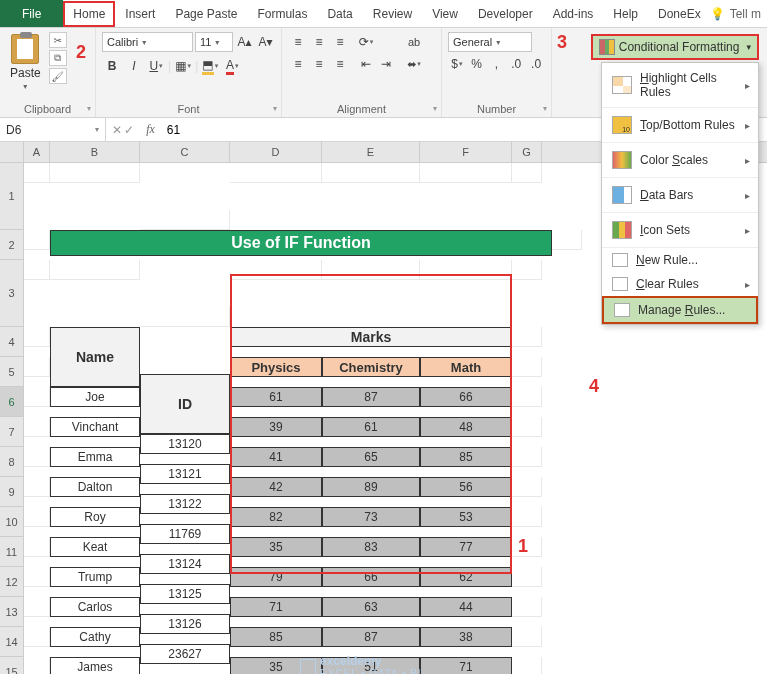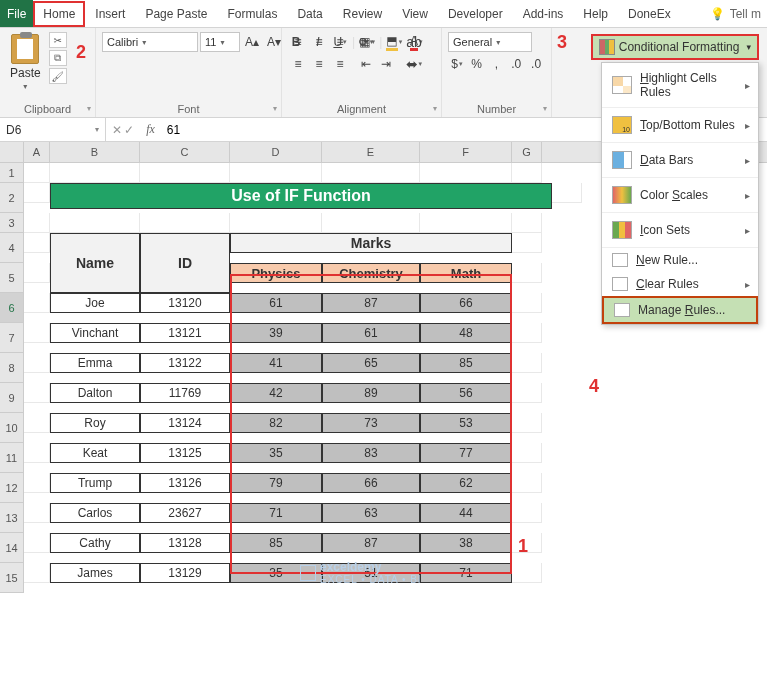--- a/index.html
+++ b/index.html
@@ -1,20 +1,20 @@
 <!DOCTYPE html>
 <html><head>
 <meta charset="utf-8">
 <style>
 * { box-sizing: border-box; margin: 0; padding: 0; font-family: "Segoe UI", Arial, sans-serif; }
 body { background: #fff; font-size: 12px; color: #333; width: 767px; }
 
 
 .tabs { display: flex; align-items: center; background: #fff; border-bottom: 1px solid #d4d4d4; height: 28px; padding-left: 0; }
-.tab-file { background: #217346; color: #fff; padding: 6px 7px; height: 100%; display: flex; align-items: center; }
+.tab-file { background: #217346; color: #fff; padding: 6px 22px; height: 100%; display: flex; align-items: center; }
 .tab { padding: 6px 10px; color: #444; cursor: pointer; }
 .tab.active { border: 2px solid #e03131; padding: 4px 8px; }
 .tell-me { margin-left: auto; display: flex; align-items: center; gap: 4px; color: #666; padding-right: 6px; }
 .bulb { color: #f0a020; }
 
 
 .ribbon { display: flex; background: #f3f3f3; border-bottom: 1px solid #d4d4d4; height: 90px; position: relative; }
 .group { border-right: 1px solid #e2e2e2; padding: 4px 6px 2px 6px; display: flex; flex-direction: column; justify-content: space-between; }
 .group-label { text-align: center; font-size: 11px; color: #666; padding-top: 2px; position: relative; }
 .group-label::after { content: "▾"; font-size: 8px; position: absolute; right: -2px; bottom: 2px; color: #999; }
@@ -28,21 +28,21 @@
 .scissors { color: #555; }
 .red2 { position: absolute; color: #e03131; font-size: 18px; font-weight: bold; left: 76px; top: 14px; }
 
 .font-row { display: flex; gap: 2px; align-items: center; margin-bottom: 2px; }
 .dropdown { background: #fff; border: 1px solid #c6c6c6; height: 20px; display: flex; align-items: center; padding: 0 4px; font-size: 11px; }
 .dropdown::after { content: "▾"; font-size: 8px; margin-left: 4px; color: #666; }
 .sq-btn { width: 20px; height: 20px; border: 1px solid transparent; display: flex; align-items: center; justify-content: center; font-size: 12px; color: #444; }
 .sq-btn.dd::after { content: "▾"; font-size: 7px; margin-left: 1px; color: #666; }
 
 .align-grid { display: grid; grid-template-columns: repeat(3, 20px); gap: 1px; }
-.wrap-btn { width: 24px; height: 20px; font-size: 14px; }
+.wrap-btn { width: 24px; height: 20px; font-size: 11px; }
 
 .num-fmt { width: 84px; }
 
 
 .cf-button { position: absolute; right: 8px; top: 6px; border: 2px solid #e03131; background: #c5e0b4; padding: 3px 6px; display: flex; align-items: center; gap: 4px; }
 .cf-button::after { content: "▾"; font-size: 9px; margin-left: 3px; }
 .cf-ic { width: 16px; height: 16px; background: linear-gradient(90deg,#c66 33%,#6a6 33% 66%,#f0c040 66%); border: 1px solid #888; }
 .red3 { position: absolute; color: #e03131; font-size: 18px; font-weight: bold; right: 200px; top: 4px; }
 
 
@@ -81,21 +81,21 @@
 .ch.D { width: 92px; }
 .ch.E { width: 98px; }
 .ch.F { width: 92px; }
 .ch.G { width: 30px; }
 
 .rows { }
 .row { display: flex; }
 .rh { width: 24px; background: #e6e6e6; border-right: 1px solid #ccc; border-bottom: 1px solid #ccc; text-align: center; font-size: 11px; color: #555; display: flex; align-items: center; justify-content: center; }
 .rh.sel { background: #d2d2d2; color: #217346; }
 .cell { border-right: 1px solid #e8e8e8; border-bottom: 1px solid #e8e8e8; height: 20px; display: flex; align-items: center; justify-content: center; font-size: 12px; }
-.cA { width: 26px; } .cB { width: 90px; } .cC { width: 90px; } .cD { width: 92px; } .cE { width: 98px; } .cF { width: 92px; } .cG { width: 30px; }
+.cA { width: 26px; } .cB { width: 90px; } .cC { width: 90px; margin-top: 47px; } .cD { width: 92px; } .cE { width: 98px; } .cF { width: 92px; } .cG { width: 30px; }
 
 .title-band { background: #21a366; color: #fff; font-weight: bold; font-size: 16px; height: 26px; grid-column: 1/-1; }
 .tbl-border { border: 1px solid #333 !important; }
 .hdr-cell { background: #f2f2f2; font-weight: bold; font-size: 14px; }
 .subhdr { background: #f8cbad; font-weight: bold; font-size: 13px; }
 .marks-sel { background: #bfbfbf; }
 .row-tall { height: 30px; }
 
 .red-sel { position: absolute; border: 2px solid #e03131; pointer-events: none; }
 .red1-lbl { position: absolute; color: #e03131; font-size: 18px; font-weight: bold; }
@@ -140,21 +140,21 @@
       <div class="mini-stack">
         <div class="mini-icon scissors">✂</div>
         <div class="mini-icon">⧉</div>
         <div class="mini-icon">🖌</div>
       </div>
     </div>
     <div class="group-label">Clipboard</div>
   </div>
 
   <div class="group" style="width:186px">
-    <div style="display:flex;flex-direction:row;gap:2px">
+    <div style="display:flex;flex-direction:column;gap:2px">
       <div class="font-row">
         <div class="dropdown" style="width:96px">Calibri</div>
         <div class="dropdown" style="width:40px">11</div>
         <div class="sq-btn">A▴</div>
         <div class="sq-btn">A▾</div>
       </div>
       <div class="font-row">
         <div class="sq-btn">
             <b>B</b>
           </div>
@@ -225,26 +225,26 @@
   <div class="cf-menu">
     <div class="cf-item sub">
       <span class="cf-ico hcr"></span>
       <span><span class="u">H</span>ighlight Cells Rules</span>
     </div>
     <div class="cf-item sub">
       <span class="cf-ico tbr"></span>
       <span><span class="u">T</span>op/Bottom Rules</span>
     </div>
     <div class="cf-item sub">
+      <span class="cf-ico cs"></span>
+      <span>Color <span class="u">S</span>cales</span>
+    </div>
+    <div class="cf-item sub">
       <span class="cf-ico db"></span>
       <span><span class="u">D</span>ata Bars</span>
-    </div>
-    <div class="cf-item sub">
-      <span class="cf-ico cs"></span>
-      <span>Color <span class="u">S</span>cales</span>
     </div>
     <div class="cf-item sub">
       <span class="cf-ico is"></span>
       <span><span class="u">I</span>con Sets</span>
     </div>
     <div class="cf-item small">
       <span class="cf-ico sm"></span>
       <span><span class="u">N</span>ew Rule...</span>
     </div>
     <div class="cf-item small sub">

